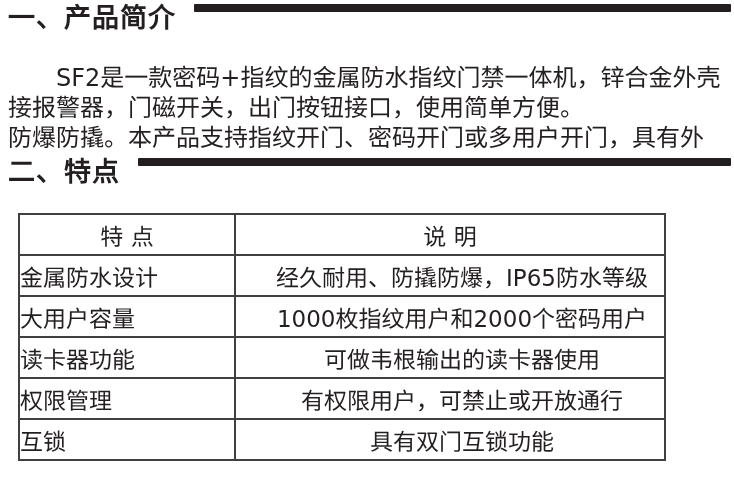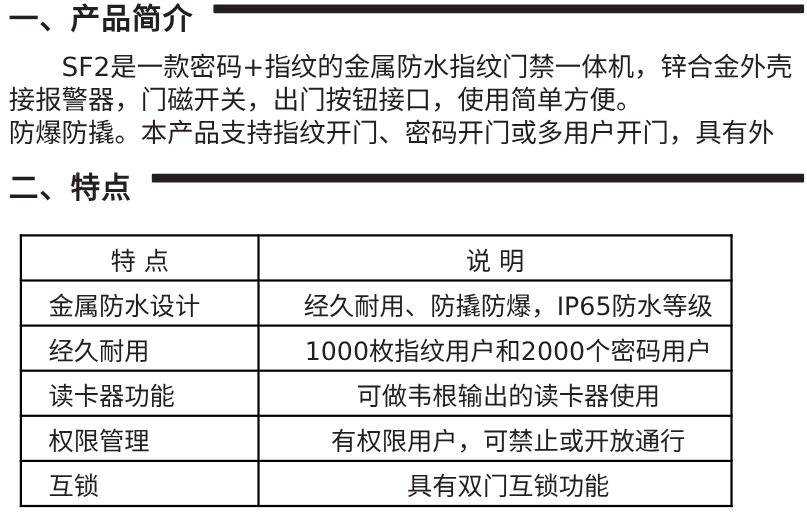--- a/index.html
+++ b/index.html
@@ -42,45 +42,45 @@
   
   .intro {
     position: absolute;
     left: 8px;
     top: 46px;
     width: 722px;
     font-size: 24px;
     line-height: 30px;
   }
   .intro .line { white-space: nowrap; }
-  .intro .line.indent { text-indent: 2em; }
+  .intro .line.indent { text-indent: 2em; margin-top: 17px; }
   
   .features-table {
     position: absolute;
     left: 18px;
     top: 213px;
     width: 646px;
     border-collapse: collapse;
     table-layout: fixed;
   }
   .features-table col.c1 { width: 216px; }
   .features-table col.c2 { width: 430px; }
   .features-table th,
   .features-table td {
-    border: 2px solid #000000;
+    border: 2px solid #404040;
     height: 39px;
     font-size: 23px;
     font-weight: 400;
     padding: 0;
     vertical-align: middle;
     overflow: hidden;
     white-space: nowrap;
   }
   .features-table th { text-align: center; }
-  .features-table td.feature { text-align: left; padding-left: 24px; }
+  .features-table td.feature { text-align: left; }
   .features-table td.description { text-align: center; padding-left: 24px; }
 </style>
 </head>
 <body>
 
 <div class="heading-row h1">
   <span class="heading-title">一、产品简介</span>
   <span class="heading-bar"></span>
 </div>
 
@@ -105,21 +105,21 @@
       <th>特 点</th>
       <th>说 明</th>
     </tr>
   </thead>
   <tbody>
     <tr>
       <td class="feature">金属防水设计</td>
       <td class="description">经久耐用、防撬防爆，IP65防水等级</td>
     </tr>
     <tr>
-      <td class="feature">经久耐用</td>
+      <td class="feature">大用户容量</td>
       <td class="description">1000枚指纹用户和2000个密码用户</td>
     </tr>
     <tr>
       <td class="feature">读卡器功能</td>
       <td class="description">可做韦根输出的读卡器使用</td>
     </tr>
     <tr>
       <td class="feature">权限管理</td>
       <td class="description">有权限用户，可禁止或开放通行</td>
     </tr>

